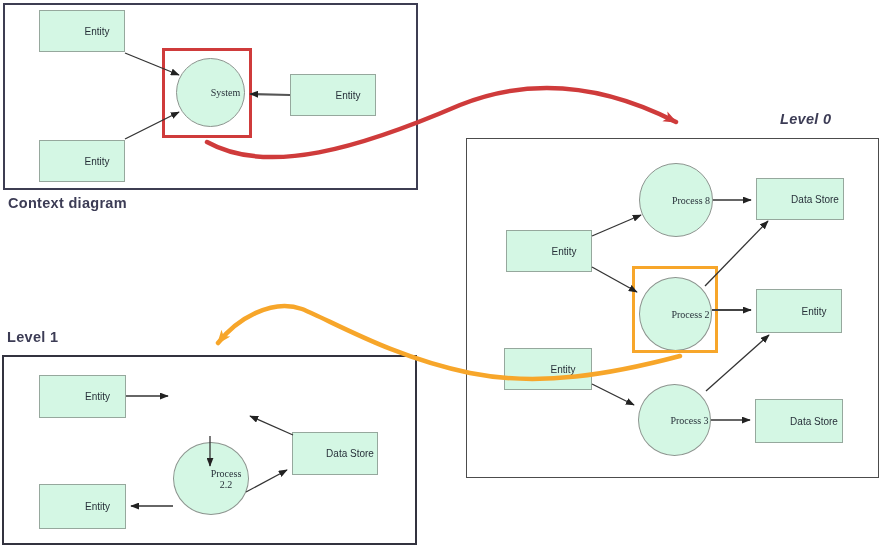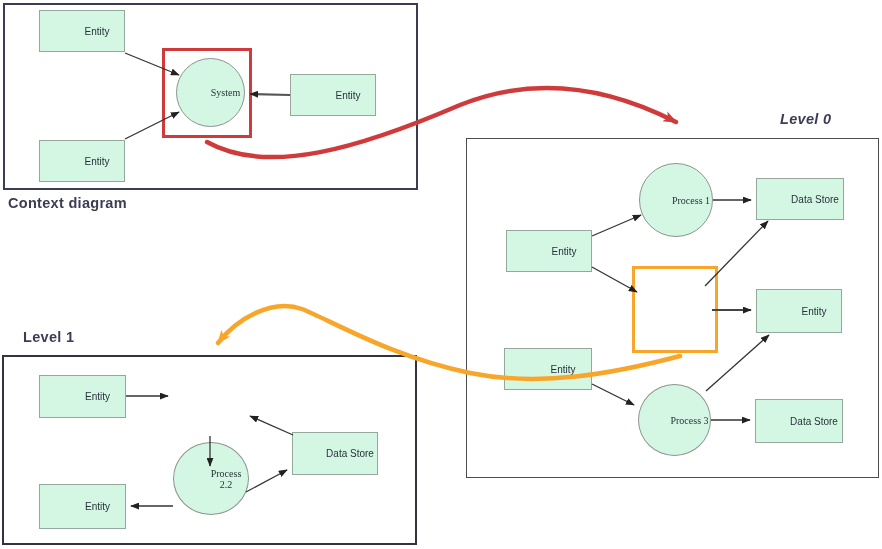--- a/index.html
+++ b/index.html
@@ -17,21 +17,21 @@
   }
   .circle{border-radius:50%;border-color:#8d948f;font-family:Liberation Serif, serif;}
   .hl{position:absolute;box-sizing:border-box;background:transparent;}
   .hl.red{left:162px;top:48px;width:90px;height:90px;border:3px solid #cf3b3b;}
   .hl.orange{left:632px;top:266px;width:86px;height:87px;border:3px solid #f7a62a;}
   .diagram-title{
     position:absolute;color:#3c3c55;font-weight:bold;font-size:14.5px;letter-spacing:.3px;white-space:nowrap;
   }
   .t-ctx{left:8px;top:195px;}
   .t-l0{left:780px;top:111px;width:98px;text-align:left;font-style:italic;}
-  .t-l1{left:23px;top:329px;}
+  .t-l1{left:7px;top:329px;}
   svg.overlay{position:absolute;left:0;top:0;pointer-events:none;}
 </style>
 </head>
 <body>
 
 <div class="stage">
 
   <div class="panel ctx"></div>
   <div class="panel l0"></div>
   <div class="panel l1"></div>
@@ -44,21 +44,22 @@
   <div class="shape" style="left:39px;top:140px;width:86px;height:42px;">Entity</div>
   <div class="shape" style="left:290px;top:74px;width:86px;height:42px;">Entity</div>
   <div class="shape circle" style="left:176px;top:58px;width:69px;height:69px;">System</div>
   <div class="hl red"></div>
 
   <div class="shape" style="left:506px;top:230px;width:86px;height:42px;">Entity</div>
   <div class="shape" style="left:504px;top:348px;width:88px;height:42px;">Entity</div>
   <div class="shape" style="left:756px;top:289px;width:86px;height:44px;">Entity</div>
   <div class="shape" style="left:756px;top:178px;width:88px;height:42px;">Data Store</div>
   <div class="shape" style="left:755px;top:399px;width:88px;height:44px;">Data Store</div>
-  <div class="shape circle" style="left:639px;top:163px;width:74px;height:74px;">Process 1</div>
+  <div class="shape circle" style="left:639px;top:163px;width:74px;height:74px;">Process 8</div>
+  <div class="shape circle" style="left:639px;top:277px;width:73px;height:74px;">Process 2</div>
   <div class="shape circle" style="left:638px;top:384px;width:73px;height:72px;">Process 3</div>
   <div class="hl orange"></div>
 
   <div class="shape" style="left:39px;top:375px;width:87px;height:43px;">Entity</div>
   <div class="shape" style="left:39px;top:484px;width:87px;height:45px;">Entity</div>
   <div class="shape circle" style="left:173px;top:442px;width:76px;height:73px;">Process 2.2</div>
   <div class="shape" style="left:292px;top:432px;width:86px;height:43px;">Data Store</div>
 
   <svg class="overlay" width="882" height="549" viewBox="0 0 882 549">
     <defs>

